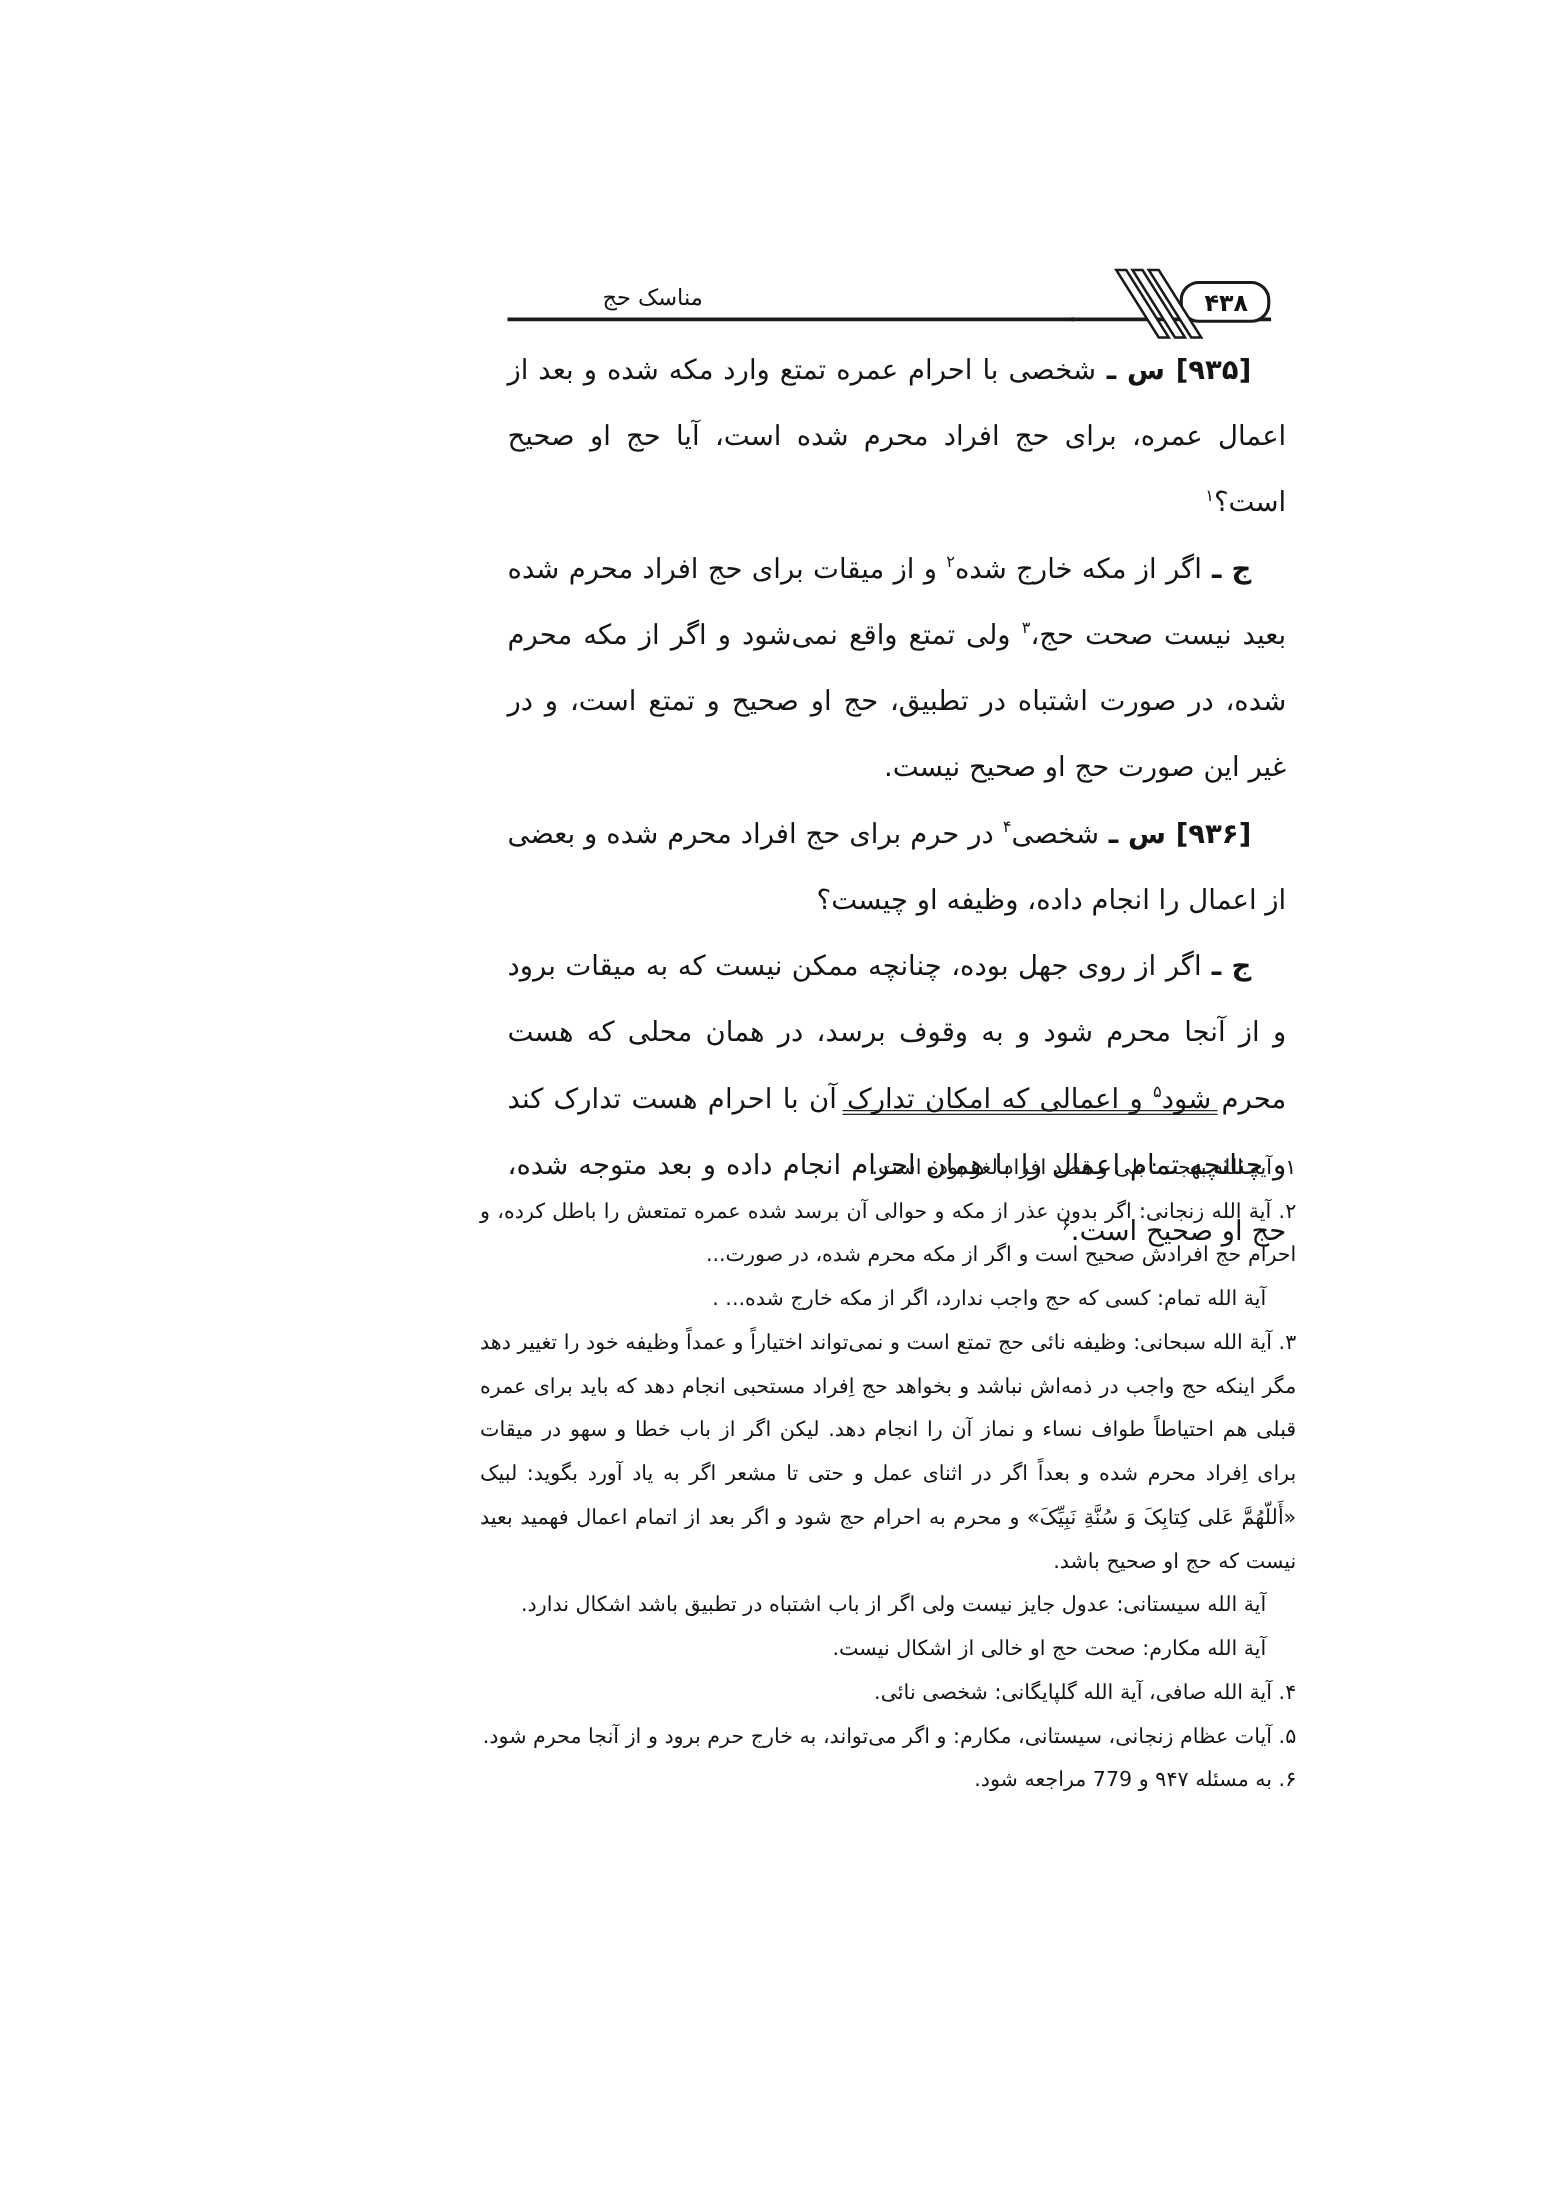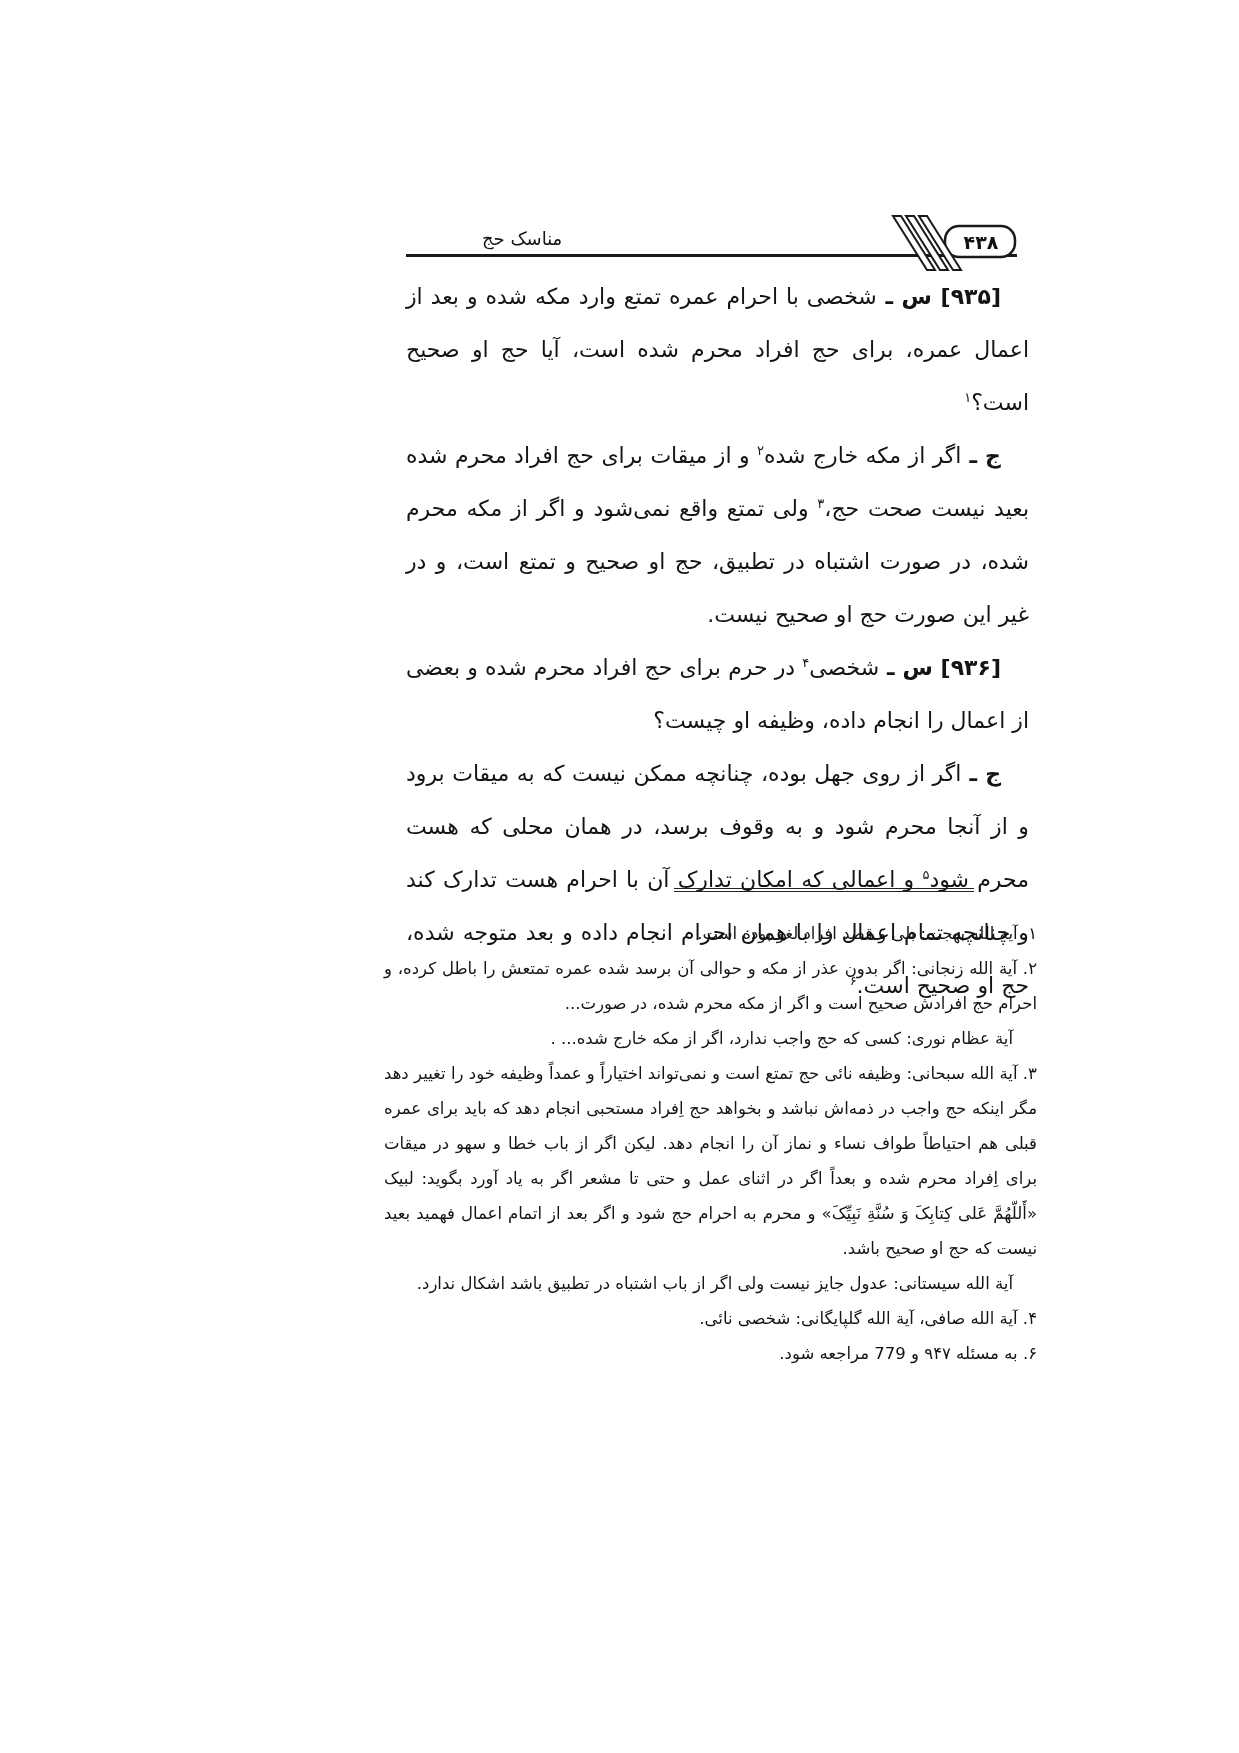--- a/index.html
+++ b/index.html
@@ -108,20 +108,22 @@
       <p class="para"><span class="b">ج ـ </span><span>اگر از مکه خارج شده</span><sup>۲</sup><span> و از میقات برای حج افراد محرم شده بعید نیست صحت حج،</span><sup>۳</sup><span> ولی تمتع واقع نمی‌شود و اگر از مکه محرم شده، در صورت اشتباه در تطبیق، حج او صحیح و تمتع است، و در غیر این صورت حج او صحیح نیست.</span></p>
       <p class="para"><span class="b">[۹۳۶] س ـ </span><span>شخصی</span><sup>۴</sup><span> در حرم برای حج افراد محرم شده و بعضی از اعمال را انجام داده، وظیفه او چیست؟</span></p>
       <p class="para"><span class="b">ج ـ </span><span>اگر از روی جهل بوده، چنانچه ممکن نیست که به میقات برود و از آنجا محرم شود و به وقوف برسد، در همان محلی که هست محرم شود</span><sup>۵</sup><span> و اعمالی که امکان تدارک آن با احرام هست تدارک کند و چنانچه تمام اعمال را با همان احرام انجام داده و بعد متوجه شده، حج او صحیح است.</span><sup>۶</sup></p>
     </div>
 
   <div class="fn-sep"></div>
 
   <div class="footnotes">
       <p class="fn"><span>۱. </span><span class="b">آية الله بهجت:</span><span> بلی و قصد افراد لغو بوده است.</span></p>
       <p class="fn"><span>۲. </span><span class="b">آية الله زنجانی:</span><span> اگر بدون عذر از مکه و حوالی آن برسد شده عمره تمتعش را باطل کرده، و احرام حج افرادش صحیح است و اگر از مکه محرم شده، در صورت...</span></p>
-      <p class="fn fn-indent"><span class="b">آية عظام نوری:</span><span> کسی که حج واجب ندارد، اگر از مکه خارج شده... .</span></p>
+      <p class="fn fn-indent"><span class="b">آية الله تمام:</span><span> کسی که حج واجب ندارد، اگر از مکه خارج شده... .</span></p>
       <p class="fn"><span>۳. </span><span class="b">آية الله سبحانی:</span><span> وظیفه نائی حج تمتع است و نمی‌تواند اختیاراً و عمداً وظیفه خود را تغییر دهد مگر اینکه حج واجب در ذمه‌اش نباشد و بخواهد حج اِفراد مستحبی انجام دهد که باید برای عمره قبلی هم احتیاطاً طواف نساء و نماز آن را انجام دهد. لیکن اگر از باب خطا و سهو در میقات برای اِفراد محرم شده و بعداً اگر در اثنای عمل و حتی تا مشعر اگر به یاد آورد بگوید: لبیک «أَللّهُمَّ عَلی کِتابِکَ وَ سُنَّةِ نَبِیِّکَ» و محرم به احرام حج شود و اگر بعد از اتمام اعمال فهمید بعید نیست که حج او صحیح باشد.</span></p>
       <p class="fn fn-indent"><span class="b">آية الله سیستانی:</span><span> عدول جایز نیست ولی اگر از باب اشتباه در تطبیق باشد اشکال ندارد.</span></p>
+      <p class="fn fn-indent"><span class="b">آية الله مکارم:</span><span> صحت حج او خالی از اشکال نیست.</span></p>
       <p class="fn"><span>۴. </span><span class="b">آية الله صافی، آية الله گلپایگانی:</span><span> شخصی نائی.</span></p>
+      <p class="fn"><span>۵. </span><span class="b">آیات عظام زنجانی، سیستانی، مکارم:</span><span> و اگر می‌تواند، به خارج حرم برود و از آنجا محرم شود.</span></p>
       <p class="fn"><span>۶. به مسئله ۹۴۷ و 779 مراجعه شود.</span></p>
     </div>
 
 </div>
 
 </body></html>

